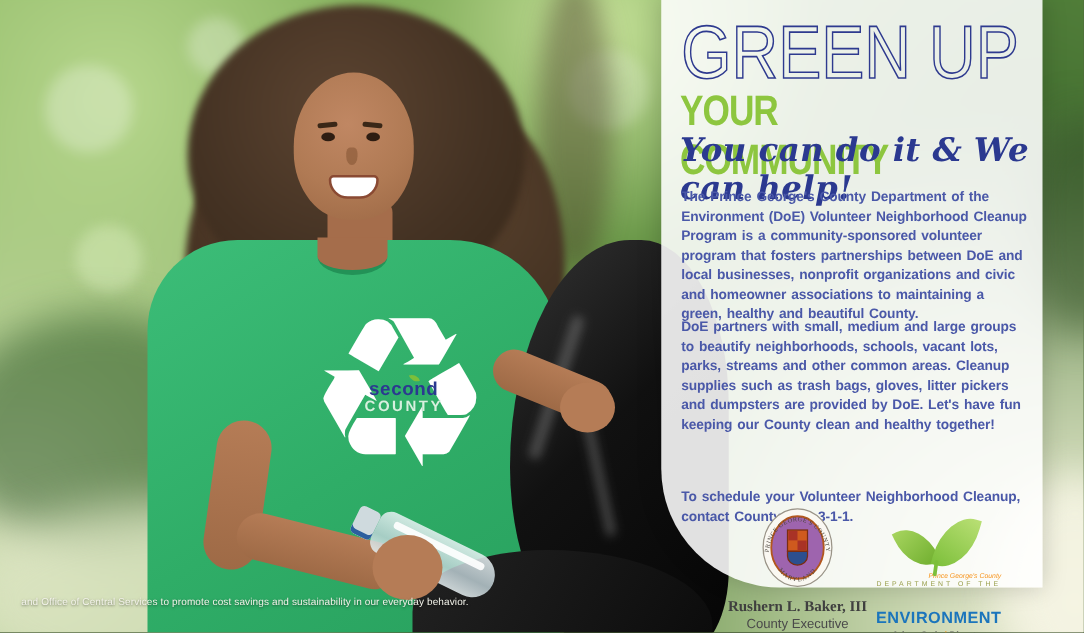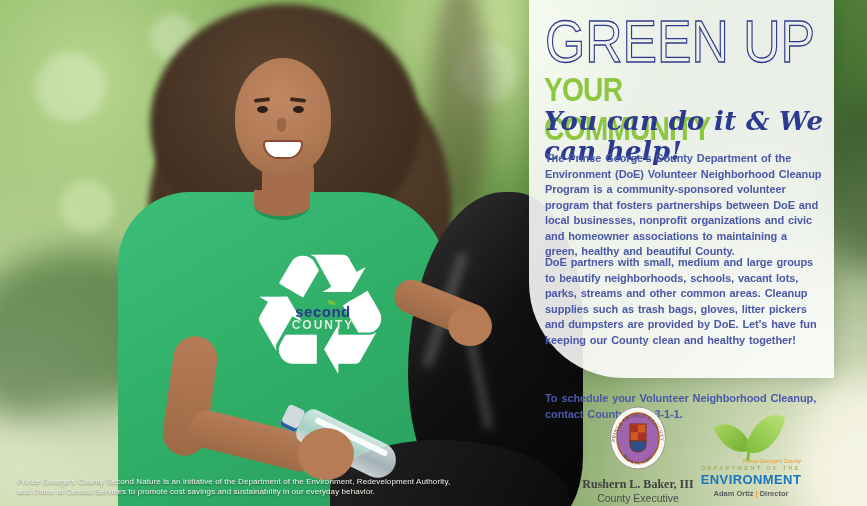--- a/index.html
+++ b/index.html
@@ -83,21 +83,21 @@
   .bottle .body{position:absolute;left:14px;top:2px;width:104px;height:36px;
                 background:linear-gradient(rgba(235,244,246,.85),rgba(196,214,220,.8) 60%,rgba(230,240,242,.85));
                 border-radius:10px 18px 18px 10px;}
   .bottle .glint{position:absolute;left:26px;top:8px;width:80px;height:6px;background:rgba(255,255,255,.9);border-radius:3px;}
 
   
   .credit{position:absolute;left:17px;top:477px;color:#f3f3ea;font-size:8px;line-height:10px;
           letter-spacing:.1px;text-shadow:0 1px 2px rgba(0,0,0,.5);}
 
   
-  .panel{position:absolute;left:529px;top:0;width:305px;height:378px;
+  .panel{position:absolute;left:529px;top:0;width:305px;height:470px;
          background:rgba(255,255,255,.88);border-radius:0 0 0 95px;
          box-shadow:0 0 20px rgba(0,0,0,.18);}
   .headline-svg{position:absolute;left:14px;top:14px;}
   .headline-text{font-family:"Liberation Sans",sans-serif;font-size:60px;font-weight:normal;
                  fill:none;stroke:#2e3a8f;stroke-width:1.3px;}
   .subhead{position:absolute;left:15px;top:70px;width:300px;color:#8dc63f;
            font-size:34px;font-weight:bold;letter-spacing:-1px;transform:scaleX(.83);transform-origin:left;}
   .tagline{position:absolute;left:15px;top:106px;color:#2b3990;font-family:"DejaVu Serif",serif;
            font-style:italic;font-weight:bold;font-size:26px;letter-spacing:.3px;}
   .para{position:absolute;left:16px;width:278px;color:#4a58a8;font-weight:bold;
@@ -111,21 +111,21 @@
   .doe-block{position:absolute;left:166px;top:412px;width:112px;text-align:center;}
   .leaves{position:relative;width:74px;height:48px;margin:0 auto;}
   .leaf{position:absolute;}
   .leaf.left{left:6px;top:8px;width:26px;height:36px;background:linear-gradient(160deg,#a6d45e,#6fae2e);
              border-radius:0 85% 0 85%;transform:rotate(-26deg);}
   .leaf.right{left:36px;top:0;width:30px;height:44px;background:linear-gradient(200deg,#b9df74,#7cbf3a);
               border-radius:85% 0 85% 0;transform:rotate(16deg);}
   .stem{position:absolute;left:33px;top:36px;width:3px;height:13px;background:#7cbf3a;border-radius:2px;transform:rotate(8deg);}
   .doe-county{color:#f7941d;font-size:5.5px;font-style:italic;text-align:right;padding-right:6px;margin-top:-2px;}
   .doe-dept{color:#9aa04e;font-size:5.5px;letter-spacing:2.4px;margin-top:1px;}
-  .doe-env{color:#1b75bc;font-size:13px;font-weight:bold;letter-spacing:.4px;margin-top:1px;text-align:center;}
+  .doe-env{color:#1b75bc;font-size:13px;font-weight:bold;letter-spacing:.4px;margin-top:15px;text-align:center;}
   .doe-director{color:#5a5a5a;font-size:7.5px;font-weight:bold;margin-top:2px;}
   .doe-director .sep{color:#f7941d;padding:0 2px;}
 </style>
 </head>
 <body>
 
 <div class="stage">
 
   <div class="photo">
     <div class="bg"></div>
@@ -174,21 +174,20 @@
     <div class="arm l-fore"></div>
 
     <div class="bottle">
       <div class="cap"></div>
       <div class="body"></div>
       <div class="glint"></div>
     </div>
     <div class="hand l"></div>
 
     <div class="credit">
-      <div>Prince George's County Second Nature is an initiative of the Department of the Environment, Redevelopment Authority,</div>
       <div>and Office of Central Services to promote cost savings and sustainability in our everyday behavior.</div>
     </div>
   </div>
 
   <div class="panel">
     <svg class="headline-svg" width="280" height="58" viewBox="0 0 280 58">
       <text x="2" y="48" textLength="270" lengthAdjust="spacingAndGlyphs" class="headline-text">GREEN UP</text>
     </svg>
     <div class="subhead">YOUR COMMUNITY</div>
     <div class="tagline">You can do it &amp; We can help!</div>

